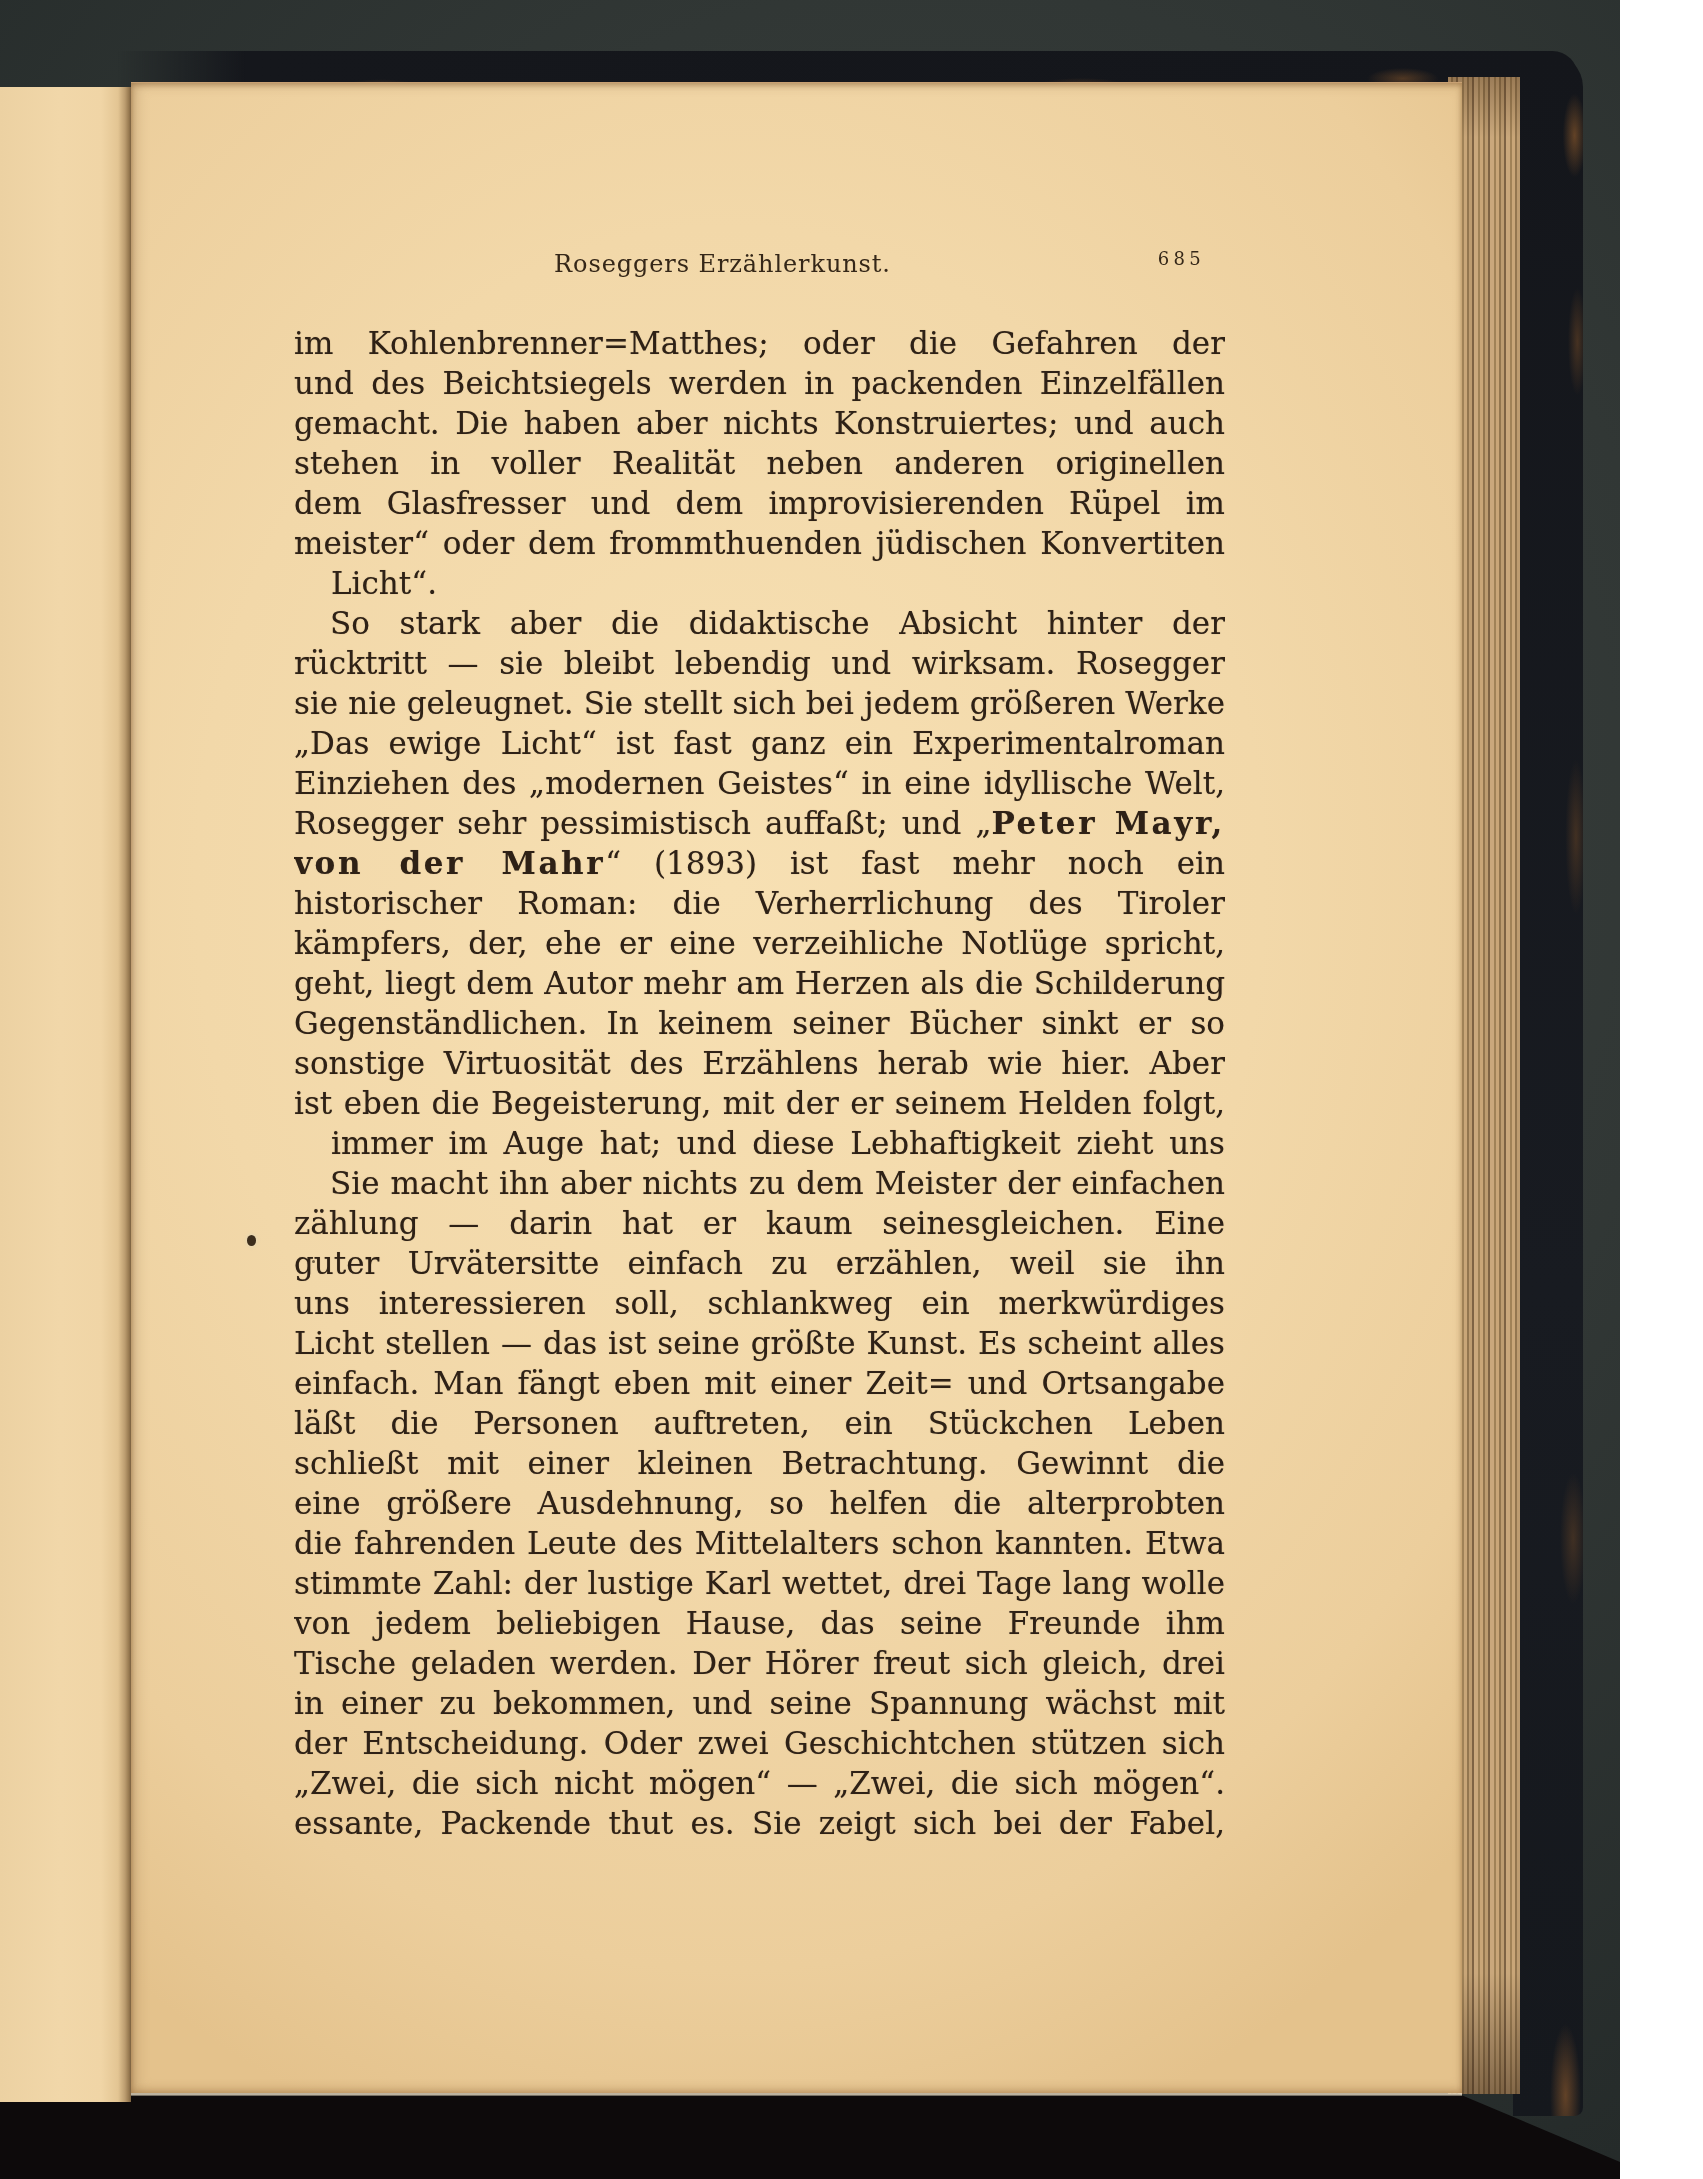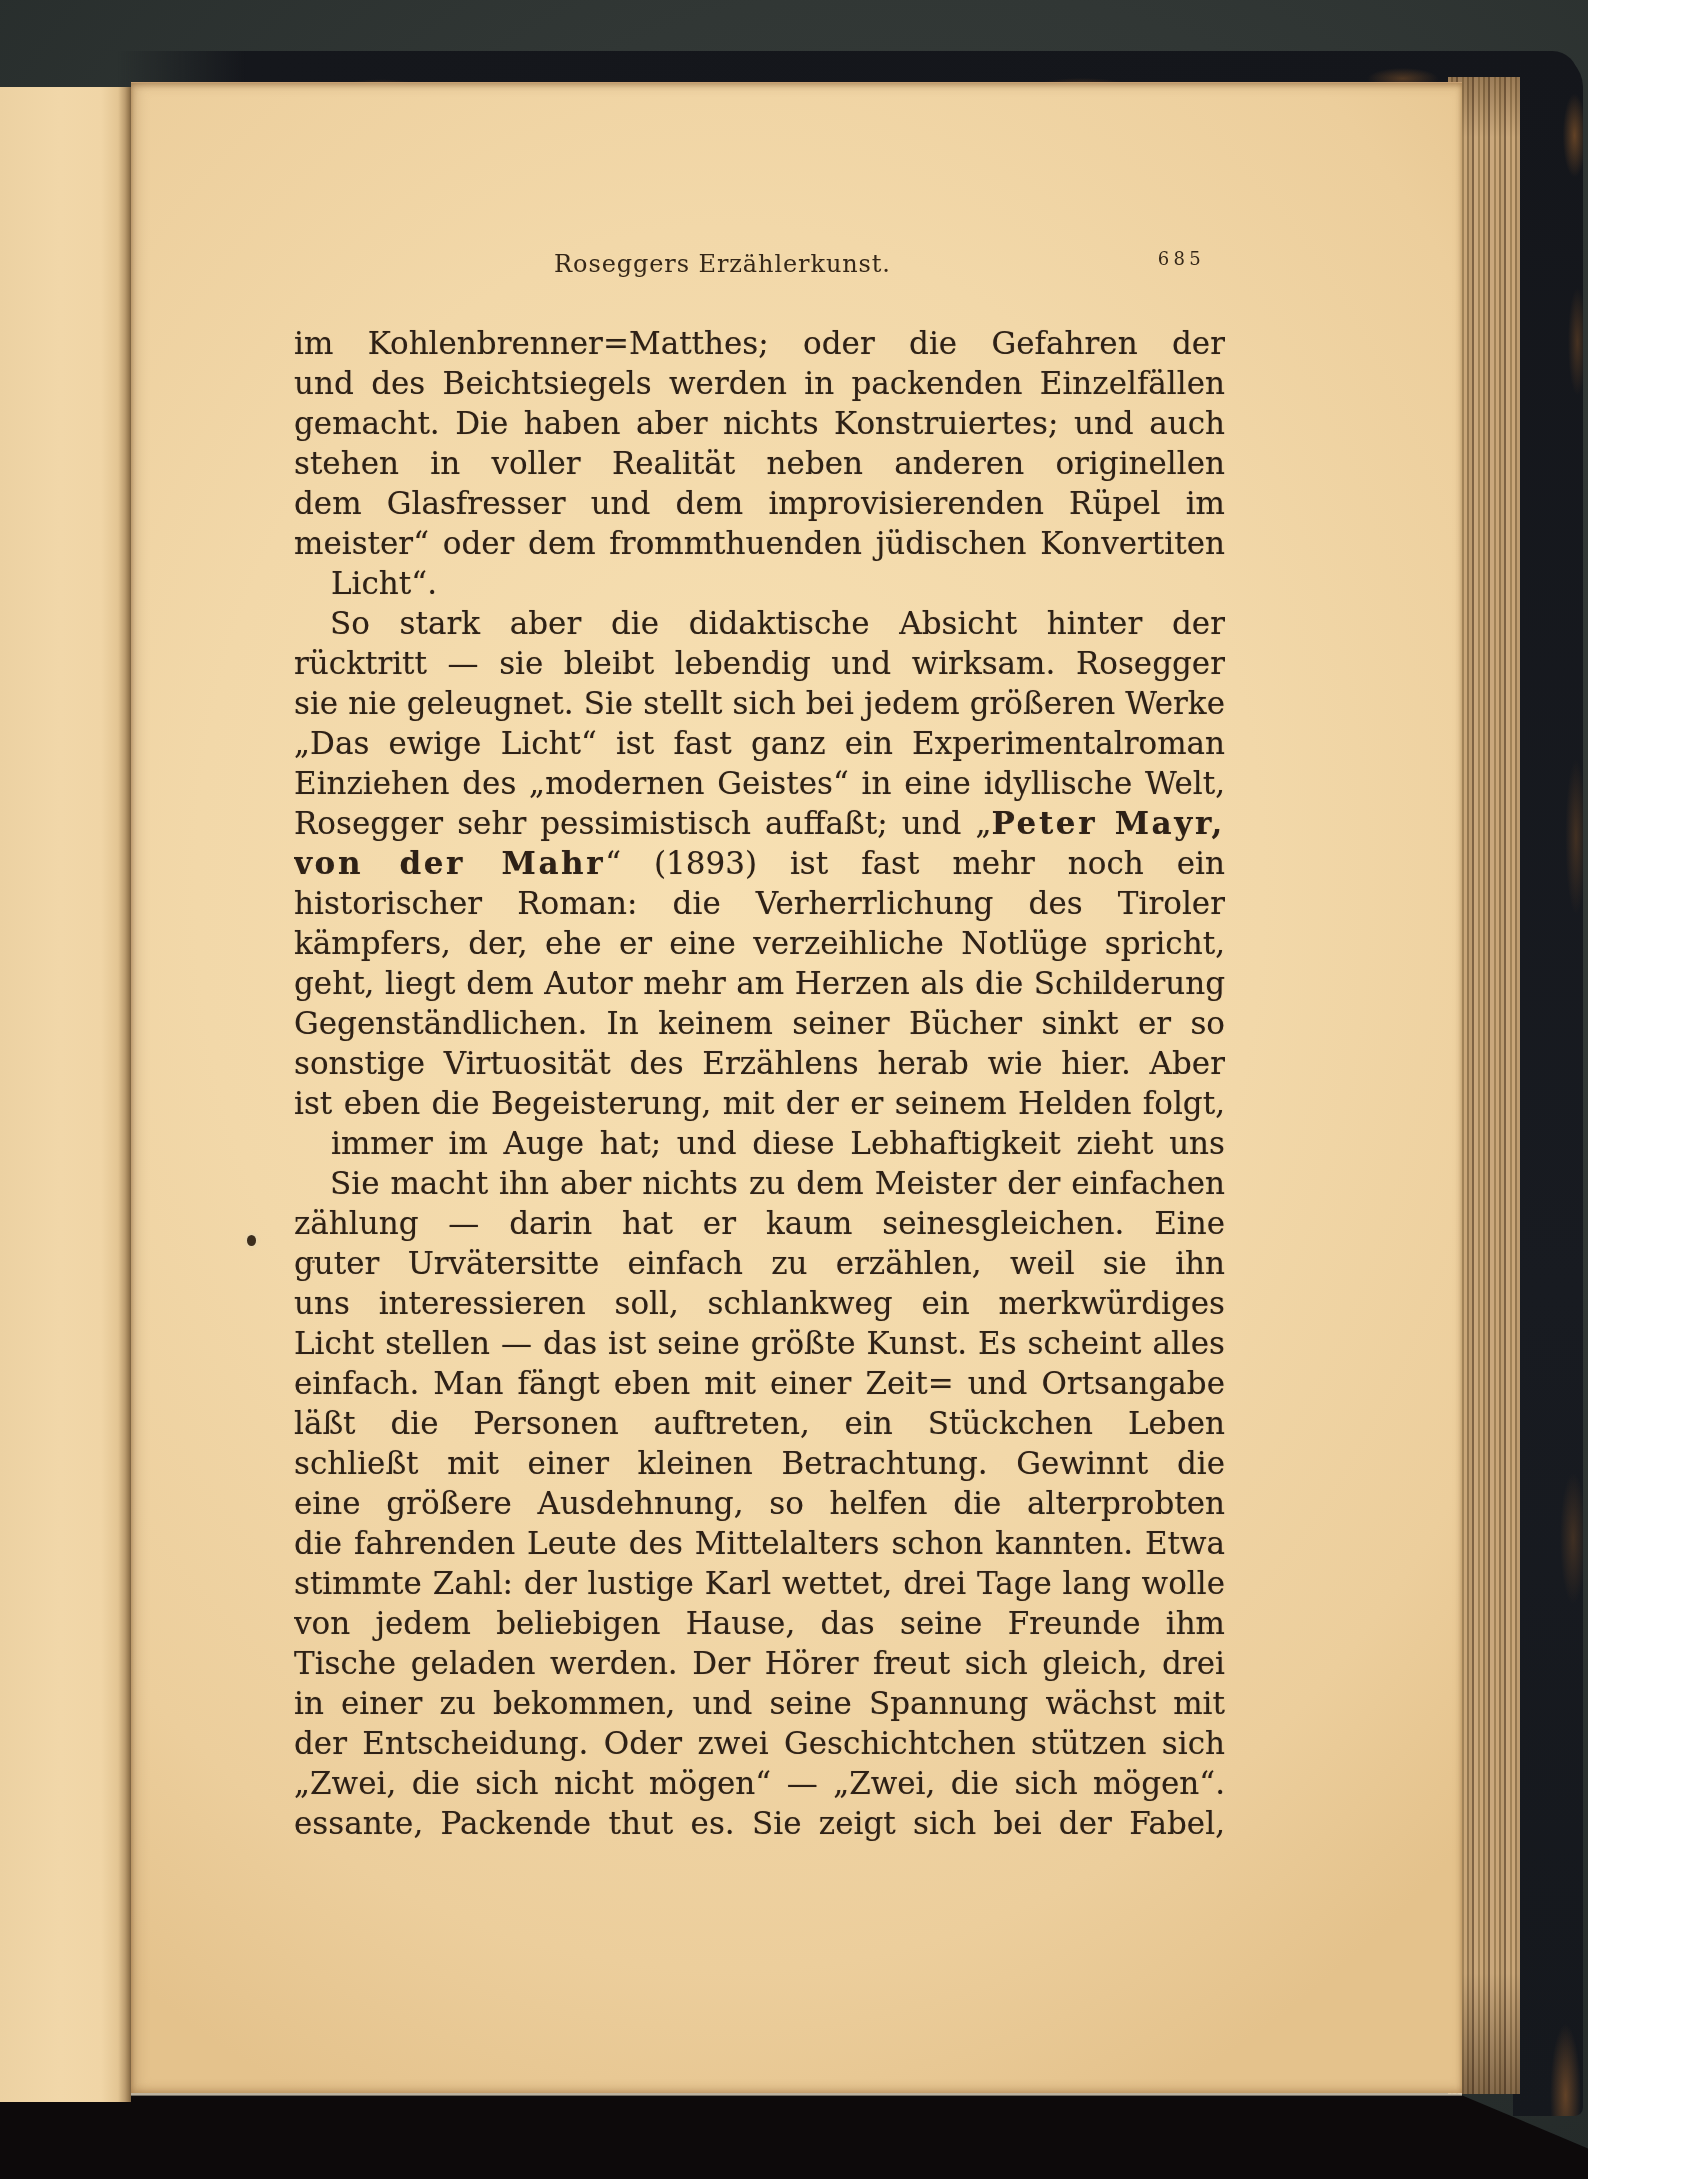--- a/index.html
+++ b/index.html
@@ -3,20 +3,21 @@
 <meta charset="utf-8">
 <style>
   html,body{margin:0;padding:0;}
   body{
     width:1704px;height:2180px;overflow:hidden;
     font-family:"DejaVu Serif","Liberation Serif",serif;
   }
   .scene{
     position:relative;width:1588px;height:2180px;overflow:hidden;
     background:radial-gradient(1363px 1533px at 58% 38%, #3c423f 0%, #313735 55%, #252b2a 100%);
+    padding-left:32px;
   }
   
   .shadow-under{
     position:absolute;left:0;top:2082px;width:1663px;height:98px;
     background:#0d0a0b;
     clip-path:polygon(0 10.2px,86% 0,100% 100%,0 100%);
   }
   
   .cover-top{
     position:absolute;left:118px;top:51px;width:1460px;height:46px;

